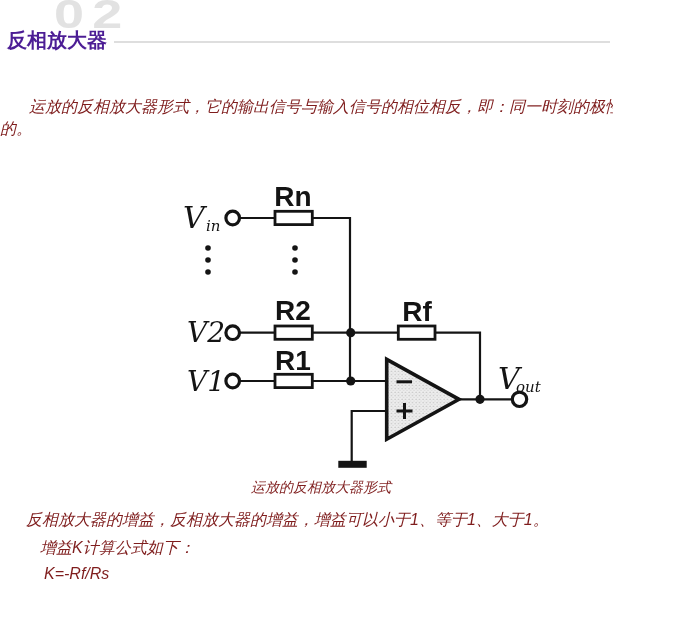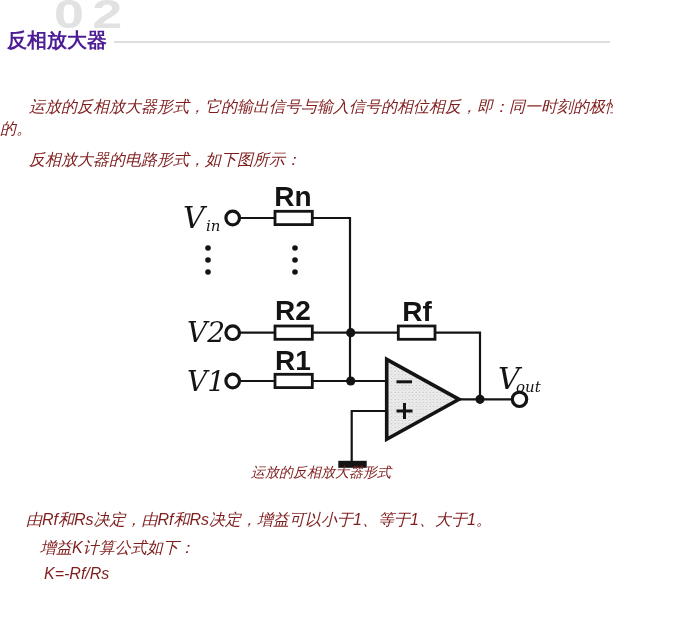--- a/index.html
+++ b/index.html
@@ -20,21 +20,21 @@
   }
   .divider{
     position:absolute;left:114px;top:41px;width:496px;height:2px;background:#dedede;
   }
   
   .para{
     position:absolute;margin:0;font-size:16px;line-height:22px;color:#7f1d1d;font-style:italic;
   }
   .p-intro{left:0;top:96px;width:676px;text-indent:29px;}
   .p-circuit-intro{left:0;top:149px;width:676px;text-indent:29px;}
-  .caption{left:0;top:461px;width:642px;text-align:center;font-size:14px;}
+  .caption{left:0;top:476px;width:642px;text-align:center;font-size:14px;}
   .p-gain{left:26px;top:509px;width:650px;}
   .p-formula-intro{left:40px;top:537px;width:650px;}
   .p-formula{left:44px;top:563px;width:650px;}
   .p-note{left:26px;top:589px;width:650px;}
   
   .figure{position:absolute;left:170px;top:181px;width:375px;height:300px;}
   .rlbl{font-family:"Liberation Sans","DejaVu Sans",sans-serif;font-weight:bold;font-size:28px;fill:#141414;}
   .vlbl{font-family:"DejaVu Serif","Liberation Serif",serif;font-style:italic;font-size:30px;fill:#141414;}
   .vlbl2{font-family:"DejaVu Serif","Liberation Serif",serif;font-style:italic;font-size:28px;fill:#141414;}
   .vsub{font-family:"DejaVu Serif","Liberation Serif",serif;font-style:italic;font-size:15px;fill:#141414;}
@@ -42,21 +42,20 @@
 </head>
 <body>
 
 <div class="page">
 
   <div class="sec-num">02</div>
   <h1 class="sec-title">反相放大器</h1>
   <div class="divider"></div>
 
   <p class="para p-intro">运放的反相放大器形式，它的输出信号与输入信号的相位相反，即：同一时刻的极性是相反的。</p>
-  <p class="para p-circuit-intro">反相放大器的电路形式，如下图所示：</p>
 
   <div class="figure">
     <svg width="375" height="300" viewBox="0 0 375 300" xmlns="http://www.w3.org/2000/svg">
       <defs>
         <pattern id="stip" width="3.5" height="3.5" patternUnits="userSpaceOnUse">
           <rect width="3.5" height="3.5" fill="#ededed"></rect>
           <circle cx="1" cy="1.2" r="0.55" fill="#9c9c9c"></circle>
           <circle cx="2.6" cy="2.8" r="0.45" fill="#c2c2c2"></circle>
         </pattern>
       </defs>
@@ -118,17 +117,17 @@
       <text class="vlbl" x="13" y="47">V</text>
       <text class="vsub" x="36" y="50">in</text>
       <text class="vlbl2" x="17" y="161">V2</text>
       <text class="vlbl2" x="17" y="210">V1</text>
       <text class="vlbl" x="328" y="208">V</text>
       <text class="vsub" x="346" y="211">out</text>
     </svg>
   </div>
 
   <p class="para caption">运放的反相放大器形式</p>
-  <p class="para p-gain">由Rf和Rs决定，由Rf和Rs决定，增益可以小于1、等于1、大于1。</p>
+  <p class="para p-gain">反相放大器的增益，反相放大器的增益，增益可以小于1、等于1、大于1。</p>
   <p class="para p-formula-intro">增益K计算公式如下：</p>
   <p class="para p-formula">K=-Rf/Rs</p>
 
 </div>
 
 </body></html>

